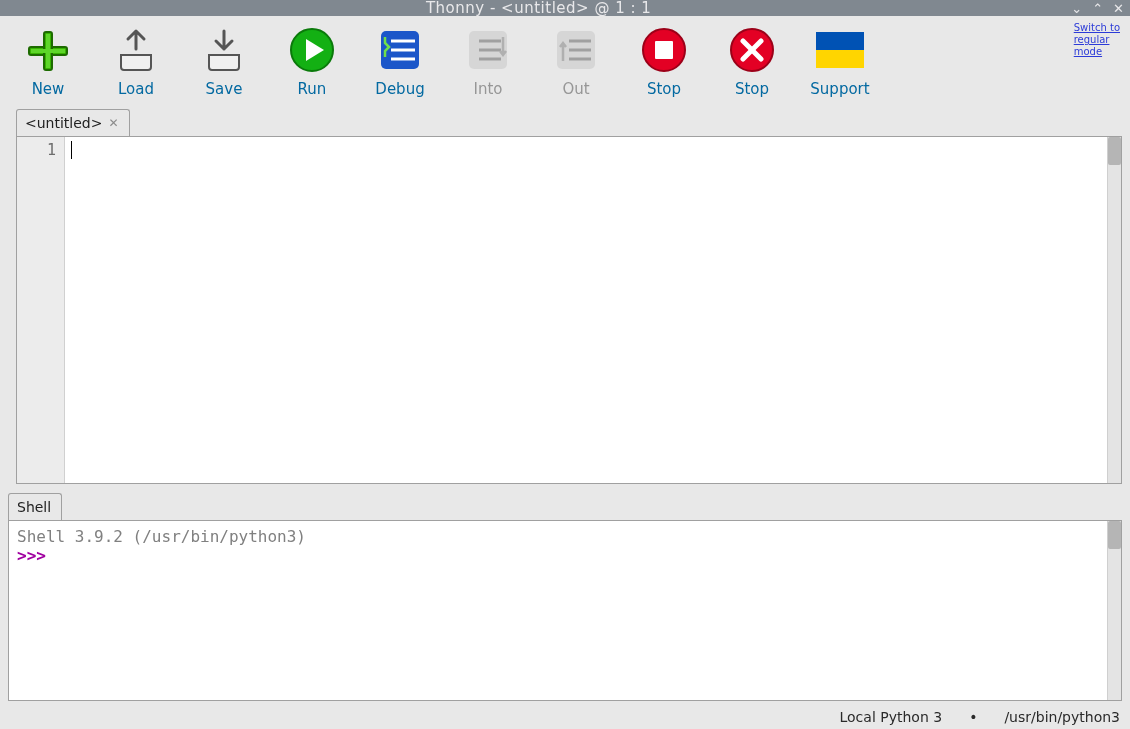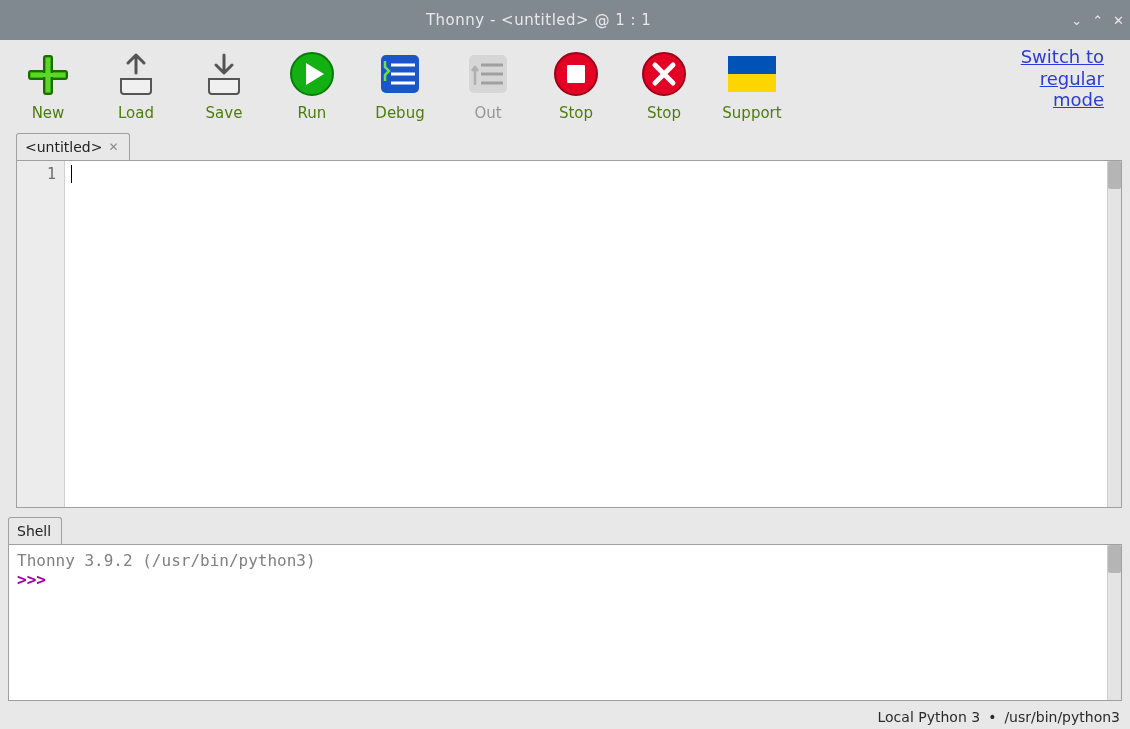--- a/index.html
+++ b/index.html
@@ -5,21 +5,21 @@
 * { box-sizing: border-box; margin: 0; padding: 0; }
 body {
   width: 1130px; height: 729px;
   font-family: "DejaVu Sans", "Segoe UI", Ubuntu, sans-serif;
   font-size: 14px;
   background: #e8e8e8;
   display: flex; flex-direction: column;
   overflow: hidden;
 }
 .titlebar {
-  height: 40px;
+  height: 16px;
   background: #808890;
   color: #e8e8ea;
   display: flex; align-items: center;
   padding: 0 6px;
   font-size: 15px;
 }
 .titlebar .title { flex: 1; text-align: center; letter-spacing: 0.5px; }
 .titlebar .winctl { display: flex; gap: 10px; color: #e8e8ea; font-size: 13px; }
 .titlebar .winctl span { cursor: pointer; }
 
@@ -29,34 +29,33 @@
   display: flex;
   align-items: flex-start;
   padding: 6px 4px 0 4px;
   position: relative;
 }
 .tool-btn {
   width: 88px;
   display: flex; flex-direction: column; align-items: center;
   gap: 6px;
   cursor: pointer;
-  color: #4d7c0f;
+  color: #0369a1;
 }
 .tool-btn.disabled { color: #969696; cursor: default; }
 .tool-ico {
   width: 48px; height: 48px;
   display: flex; align-items: center; justify-content: center;
   margin-top: 4px;
 }
 .tool-lbl { font-size: 15px; }
 .mode-link {
   position: absolute;
-  right: 26px; top: 6px;
-  text-align: right;
-  font-size: 18px;
+  right: 10px; top: 6px;
+  font-size: 10px;
   line-height: 1.2;
   color: #2c3bd8;
   text-decoration: underline;
   cursor: pointer;
 }
 
 .work {
   flex: 1;
   display: flex; flex-direction: column;
   padding: 0 8px 4px 8px;
@@ -136,20 +135,21 @@
 .shell-text .banner { color: #808080; }
 .shell-text .prompt { color: #a000a0; font-weight: bold; }
 
 .statusbar {
   height: 24px;
   background: #e8e8e8;
   display: flex; justify-content: flex-end; align-items: center;
   padding: 0 10px;
   font-size: 14px;
   color: #2a2a2a;
+  gap: 19px;
 }
 .statusbar .sep { margin: 0 8px; color: #2a2a2a; }
 </style>
 </head>
 <body>
 
 <div class="titlebar">
   <div class="title">Thonny  -  &lt;untitled&gt;  @  1 : 1</div>
   <div class="winctl">
     <span>⌄</span>
@@ -211,20 +211,32 @@
         <line x1="14" y1="14" x2="38" y2="14" stroke="#fff" stroke-width="3"></line>
         <line x1="14" y1="23" x2="38" y2="23" stroke="#fff" stroke-width="3"></line>
         <line x1="14" y1="32" x2="38" y2="32" stroke="#fff" stroke-width="3"></line>
         <path d="M8 10 v6 l4 4 l-4 4 v6" fill="none" stroke="#6fe04a" stroke-width="2.5"></path>
       </svg>
     </div>
     <div class="tool-lbl">Debug</div>
   </div>
 
 
+  <div class="tool-btn disabled">
+    <div class="tool-ico">
+      <svg width="46" height="46">
+        <rect x="4" y="4" width="38" height="38" rx="5" fill="#d6d6d6"></rect>
+        <line x1="14" y1="14" x2="36" y2="14" stroke="#a0a0a0" stroke-width="3"></line>
+        <line x1="14" y1="23" x2="36" y2="23" stroke="#a0a0a0" stroke-width="3"></line>
+        <line x1="14" y1="32" x2="36" y2="32" stroke="#a0a0a0" stroke-width="3"></line>
+        <path d="M38 10 v18 m-3 -4 l3 4 l3 -4" fill="none" stroke="#b0b0b0" stroke-width="2.5"></path>
+      </svg>
+    </div>
+    <div class="tool-lbl">Into</div>
+  </div>
 
   <div class="tool-btn disabled">
     <div class="tool-ico">
       <svg width="46" height="46">
         <rect x="4" y="4" width="38" height="38" rx="5" fill="#d6d6d6"></rect>
         <line x1="16" y1="14" x2="38" y2="14" stroke="#a0a0a0" stroke-width="3"></line>
         <line x1="16" y1="23" x2="38" y2="23" stroke="#a0a0a0" stroke-width="3"></line>
         <line x1="16" y1="32" x2="38" y2="32" stroke="#a0a0a0" stroke-width="3"></line>
         <path d="M10 34 v-18 m-3 4 l3 -4 l3 4" fill="none" stroke="#b0b0b0" stroke-width="2.5"></path>
       </svg>
@@ -293,21 +305,21 @@
   </div>
 
   <div class="panel shell-panel">
     <div class="tabbar">
       <div class="tab">
         <span class="tabname">Shell</span>
       </div>
     </div>
     <div class="shell-area">
       <div class="shell-text">
-        <div class="banner">Thonny 3.9.2 (/usr/bin/python3)</div>
+        <div class="banner">Shell 3.9.2 (/usr/bin/python3)</div>
         <div><span class="prompt">&gt;&gt;&gt; </span></div>
       </div>
       <div class="vscroll" style="margin:-6px -8px -6px 0;">
           <div class="thumb"></div>
         </div>
     </div>
   </div>
 
 </div>
 

